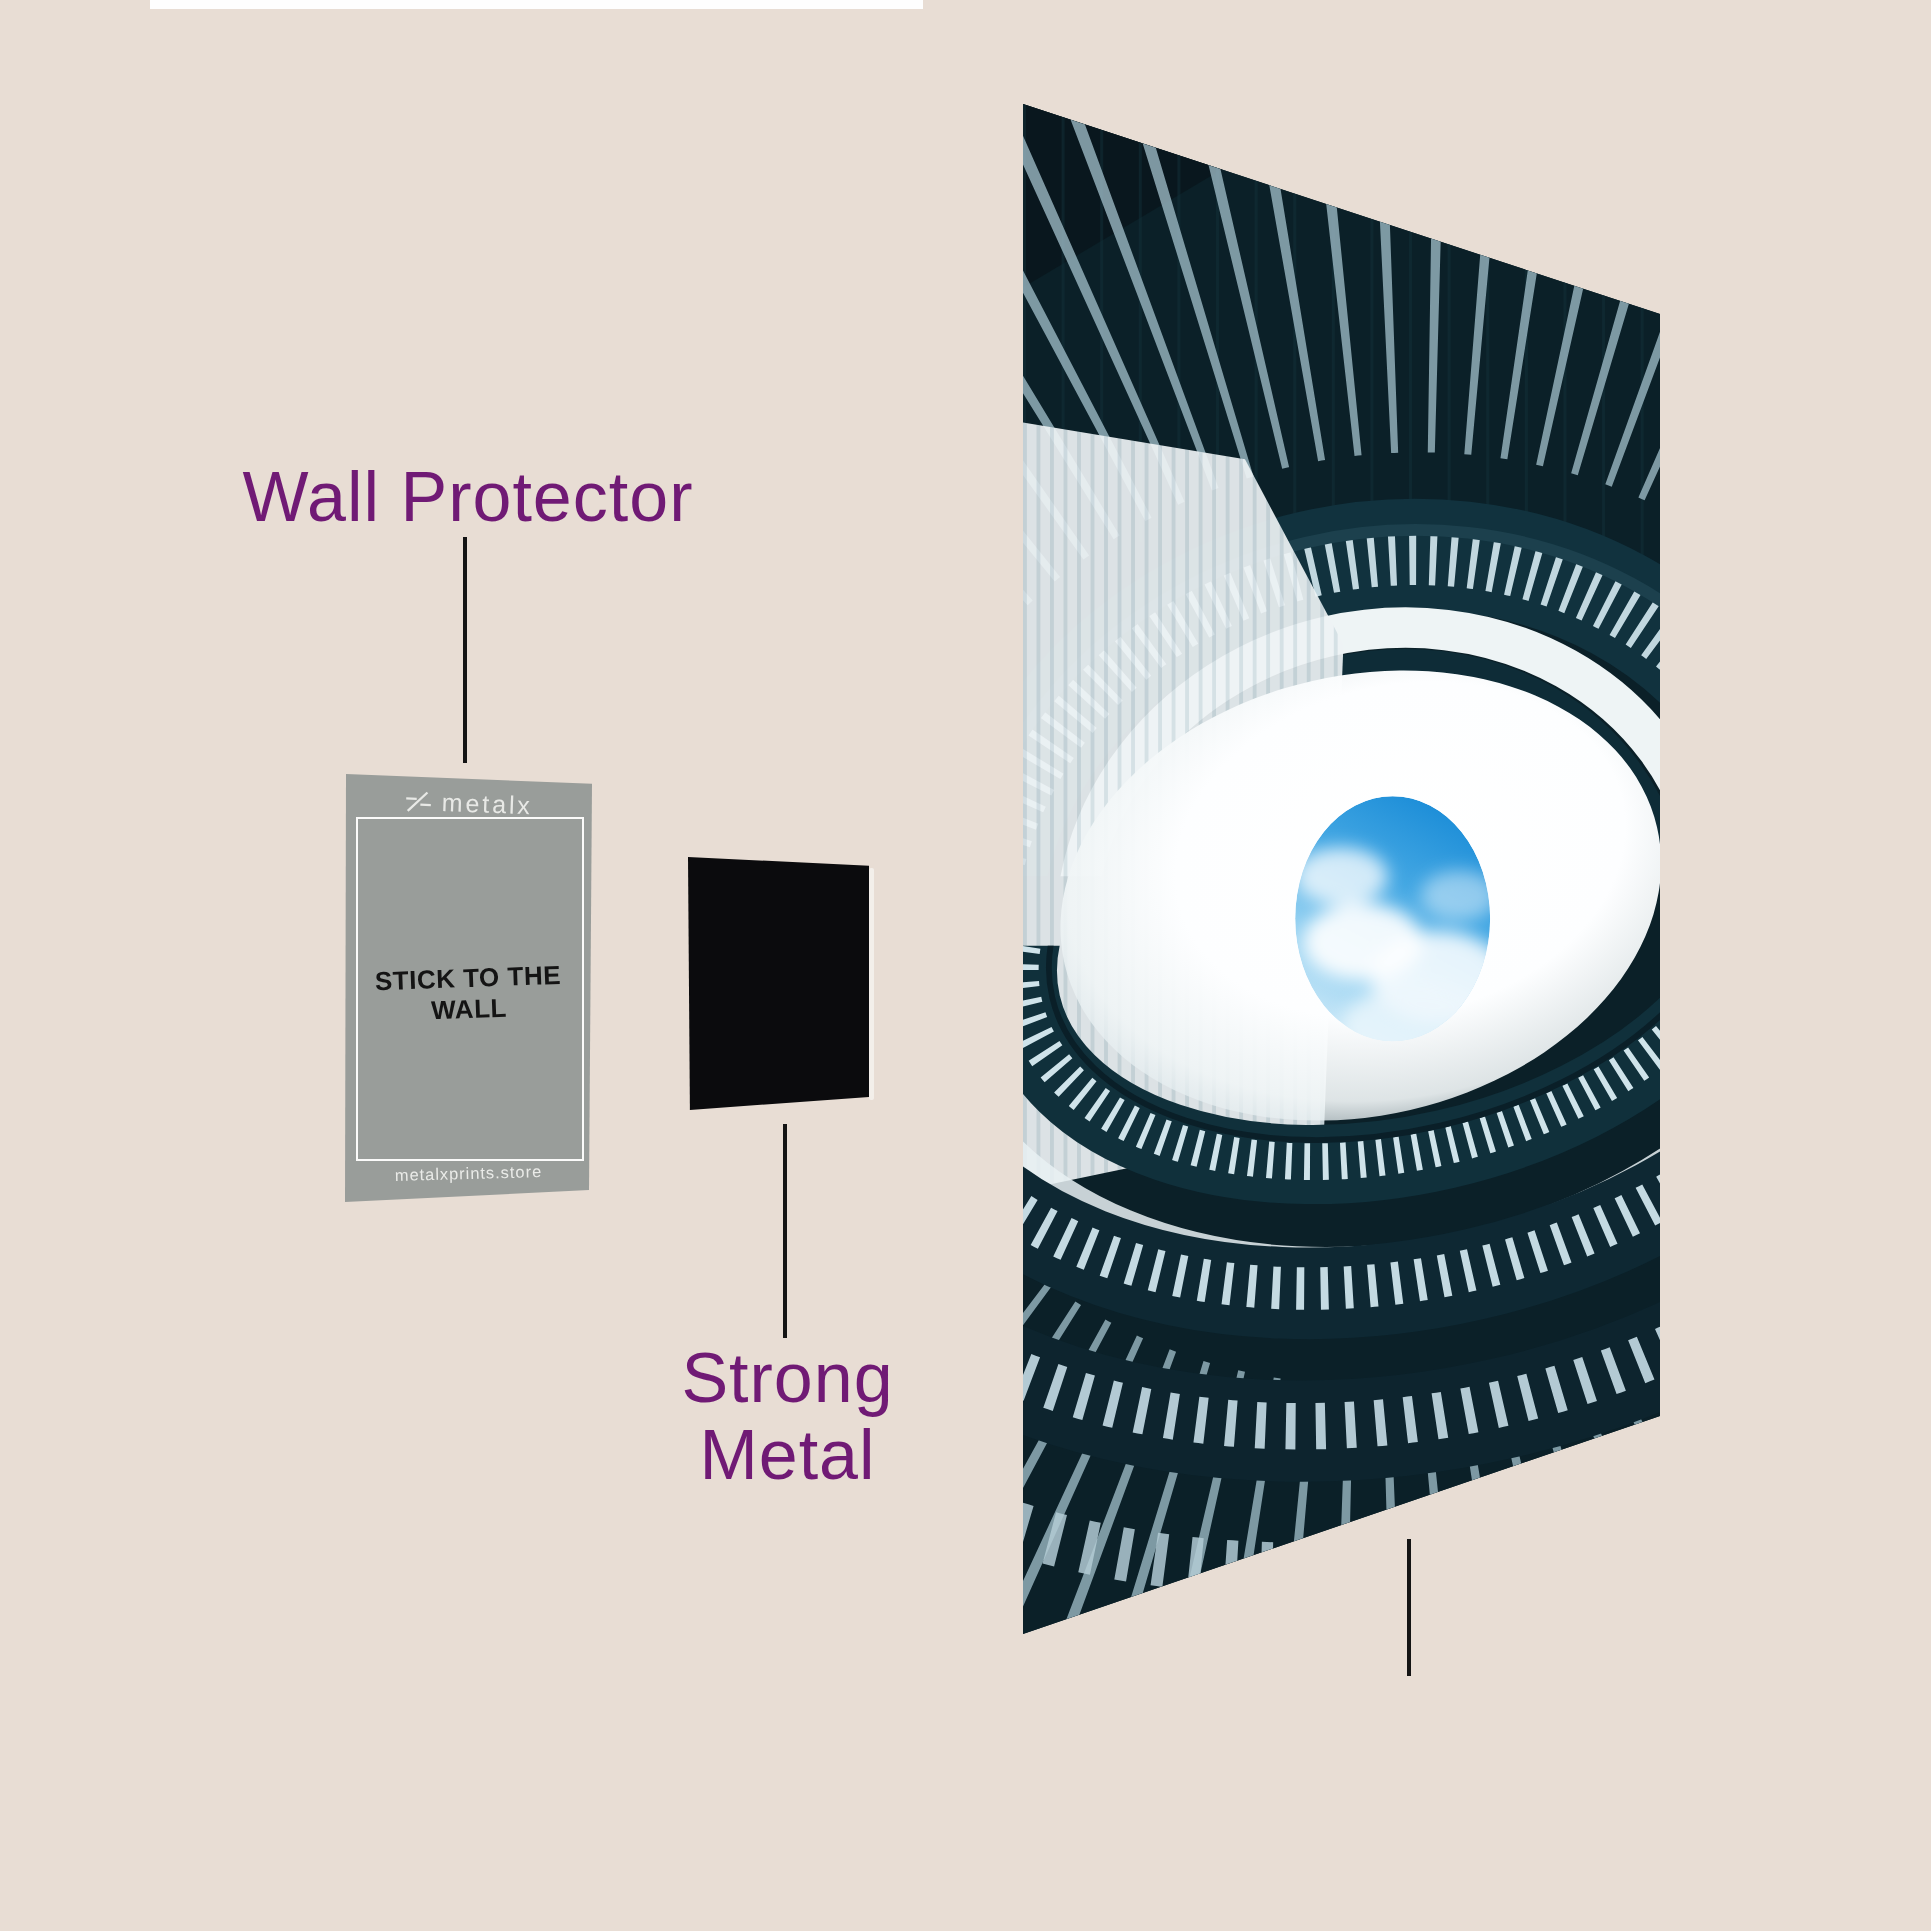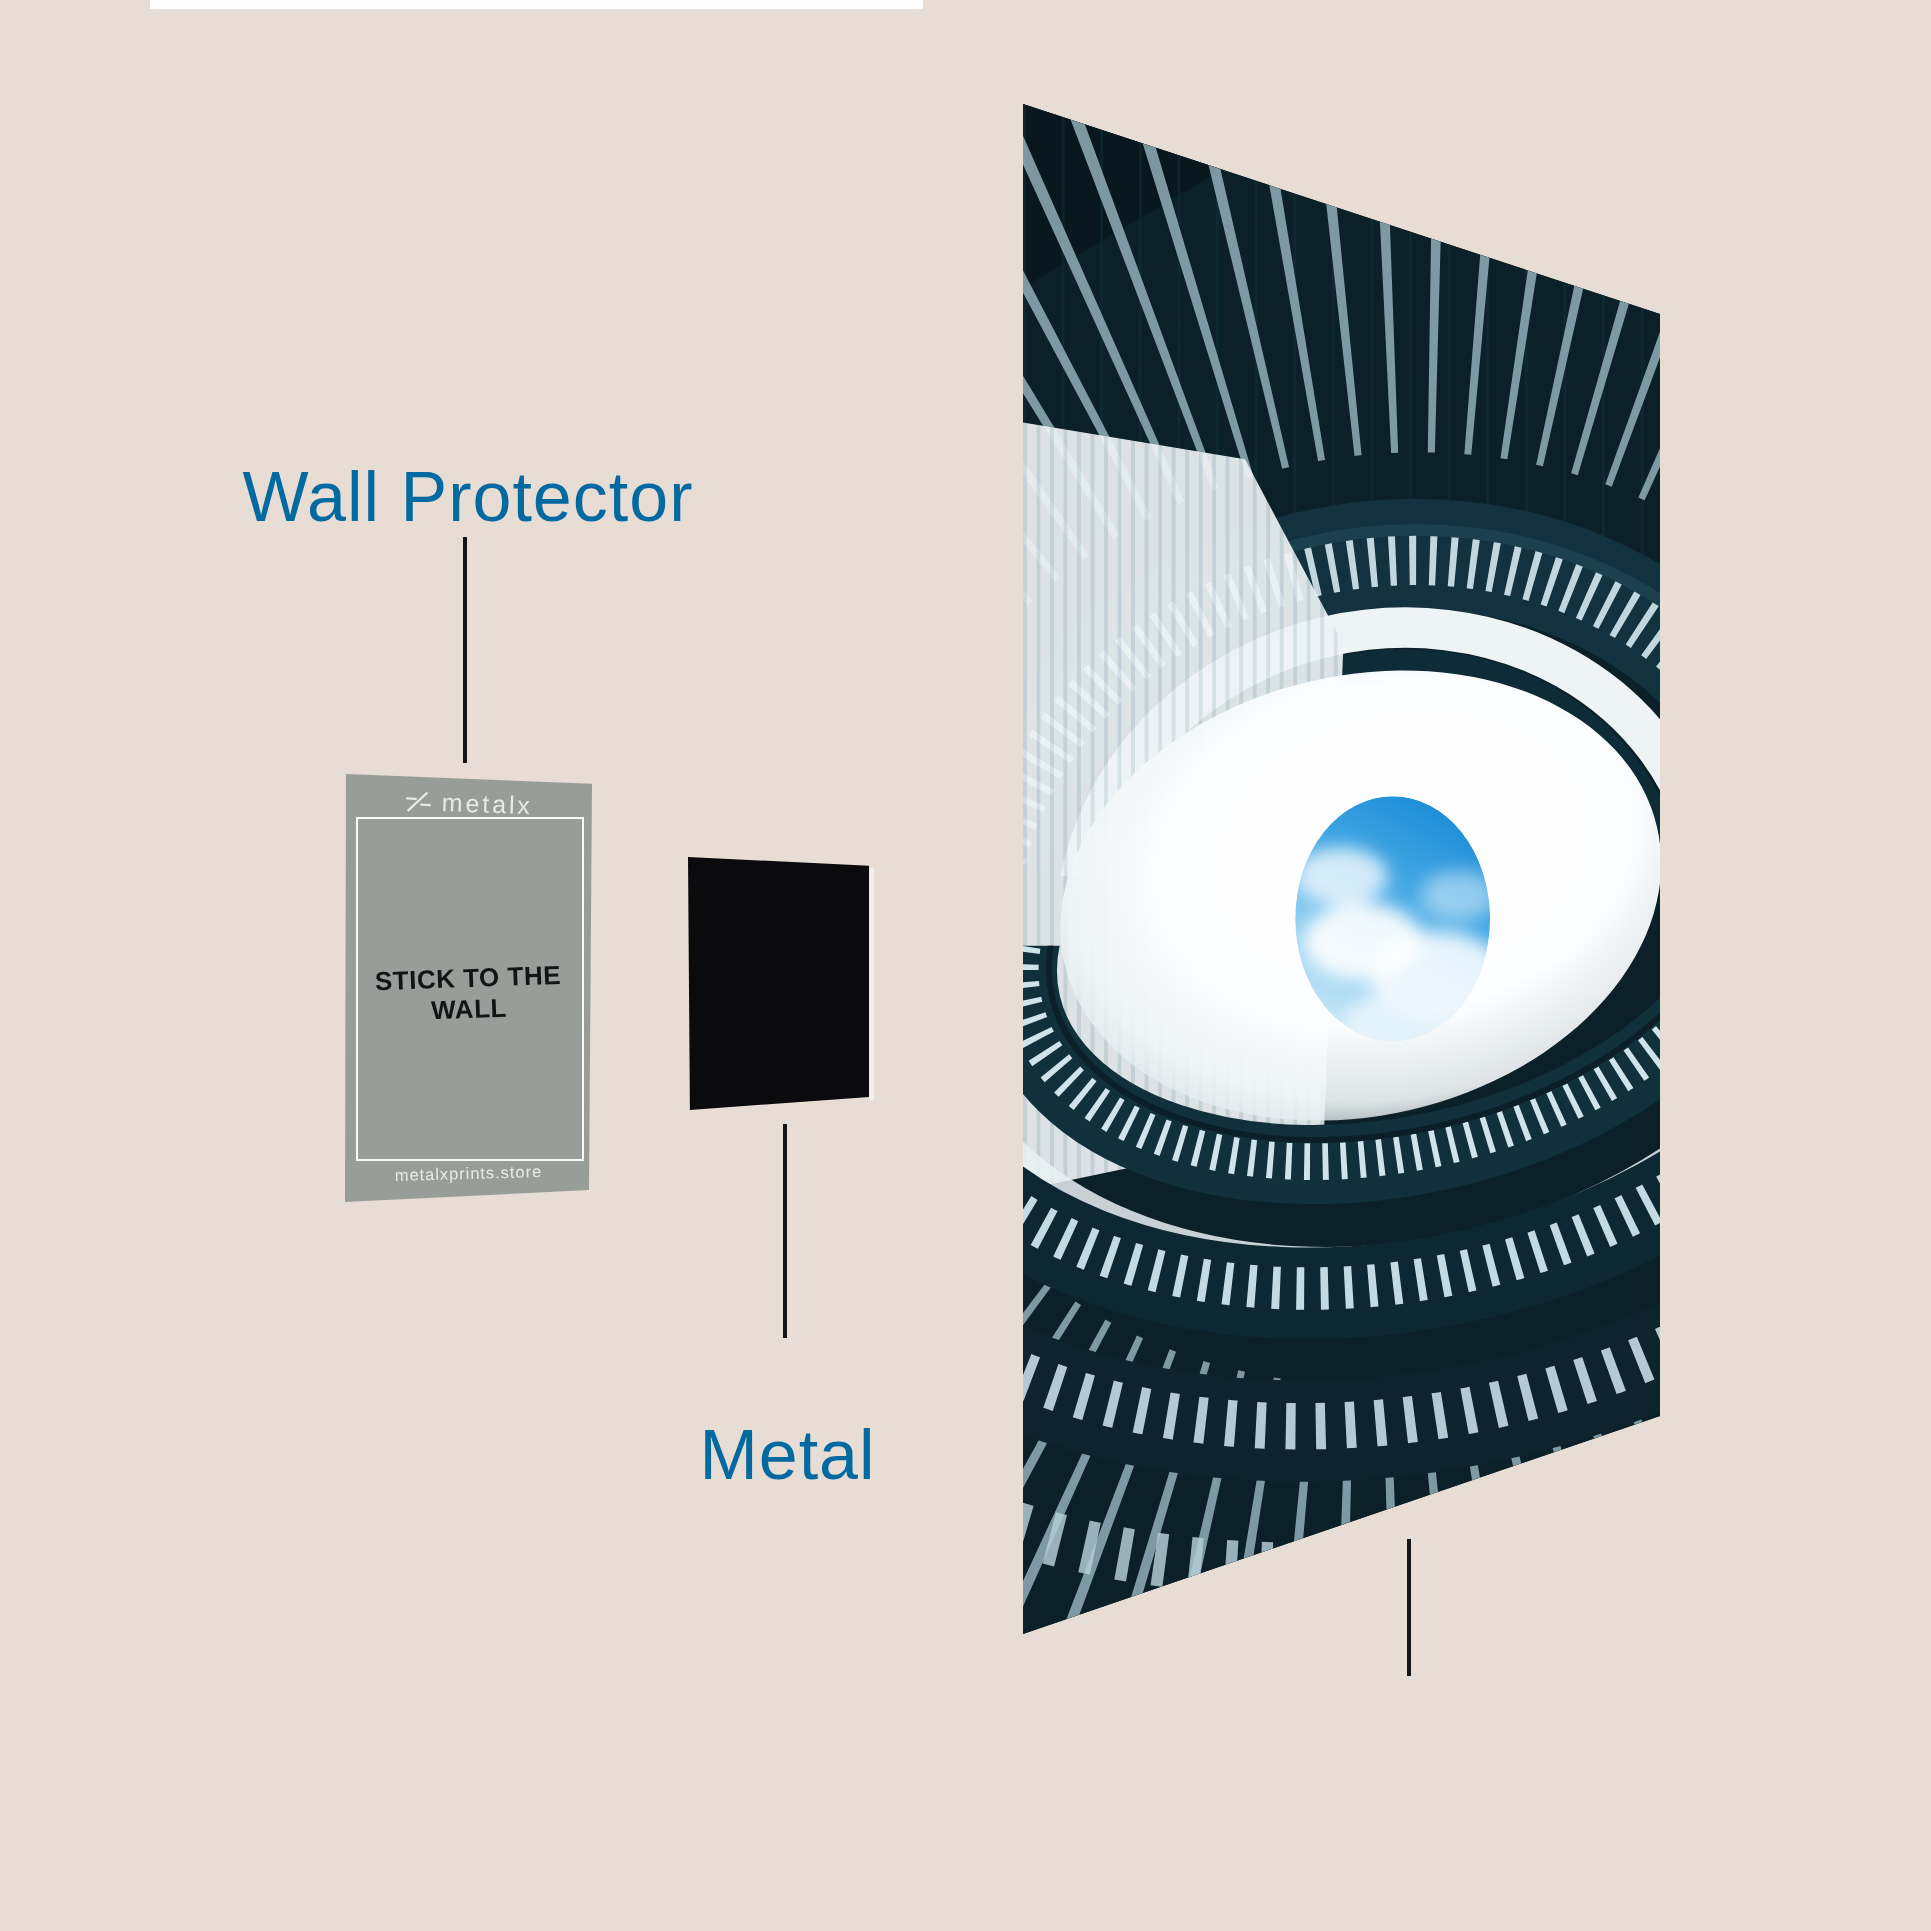--- a/index.html
+++ b/index.html
@@ -10,21 +10,21 @@
     overflow:hidden;
     font-family:"Liberation Sans","DejaVu Sans",sans-serif;
     color:#1b1b1b;
   }
   .label{
     position:absolute;
     text-align:center;
     font-size:70px;
     font-weight:500;
     letter-spacing:1px;
-    color:#0369a1;
+    color:#701a75;
     line-height:77px;
     white-space:nowrap;
   }
   .connector{
     position:absolute;
     width:3.9px;
     background:#141414;
   }
   
   .card{
@@ -98,21 +98,21 @@
     </div>
     <div class="card-border"></div>
     <div class="card-instruction">STICK TO THE WALL</div>
     <div class="card-footer">metalxprints.store</div>
   </div>
 
   <div class="magnet"></div>
   <div class="magnet-edge"></div>
   <div class="connector" style="left:783px;top:1124px;height:214px;"></div>
   <div class="label" style="left:546px;top:1340px;width:483px;">
-    <br>
+    <span>Strong</span><br>
     <span>Metal</span>
   </div>
 
   <div class="poster">
     <svg viewBox="0 0 660 1585">
       <defs>
         <radialGradient id="sclera" cx="58%" cy="42%" r="68%">
           <stop offset="0%" stop-color="#ffffff"></stop>
           <stop offset="55%" stop-color="#fdfeff"></stop>
           <stop offset="82%" stop-color="#f0f5f6" stop-opacity=".92"></stop>

